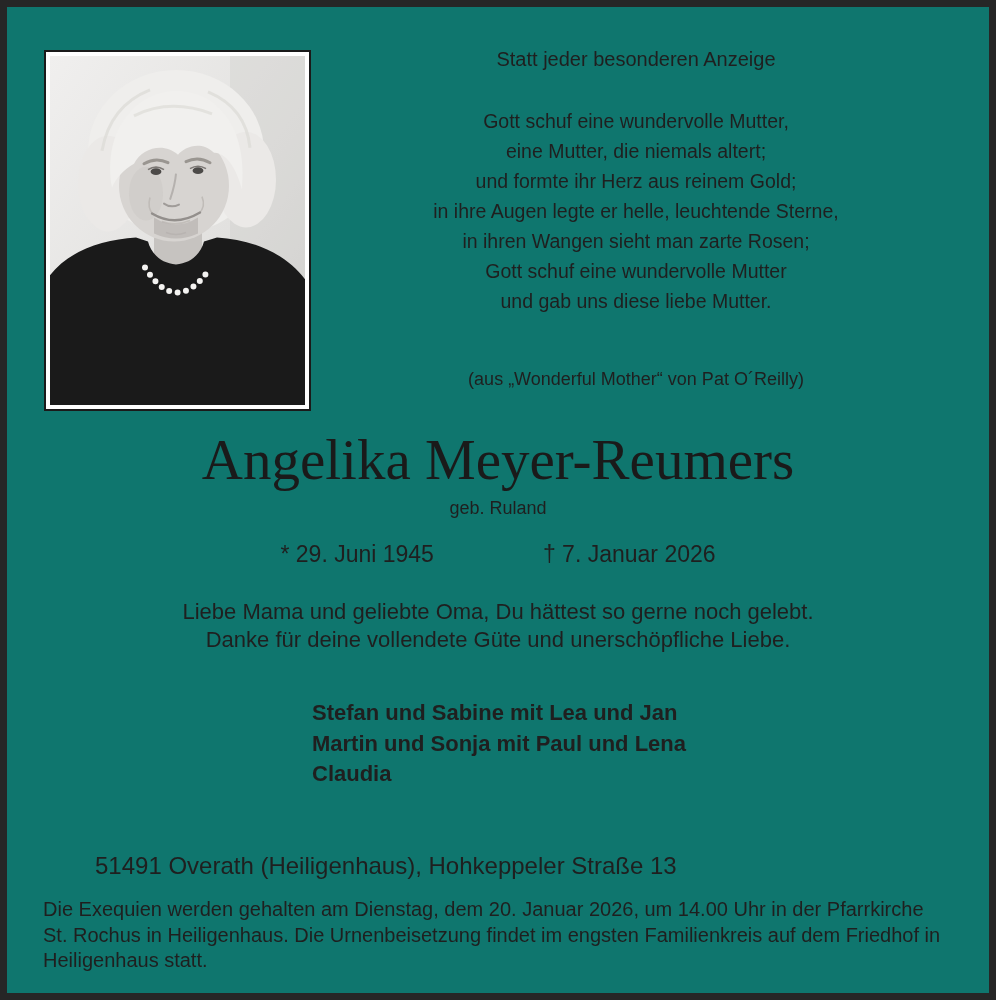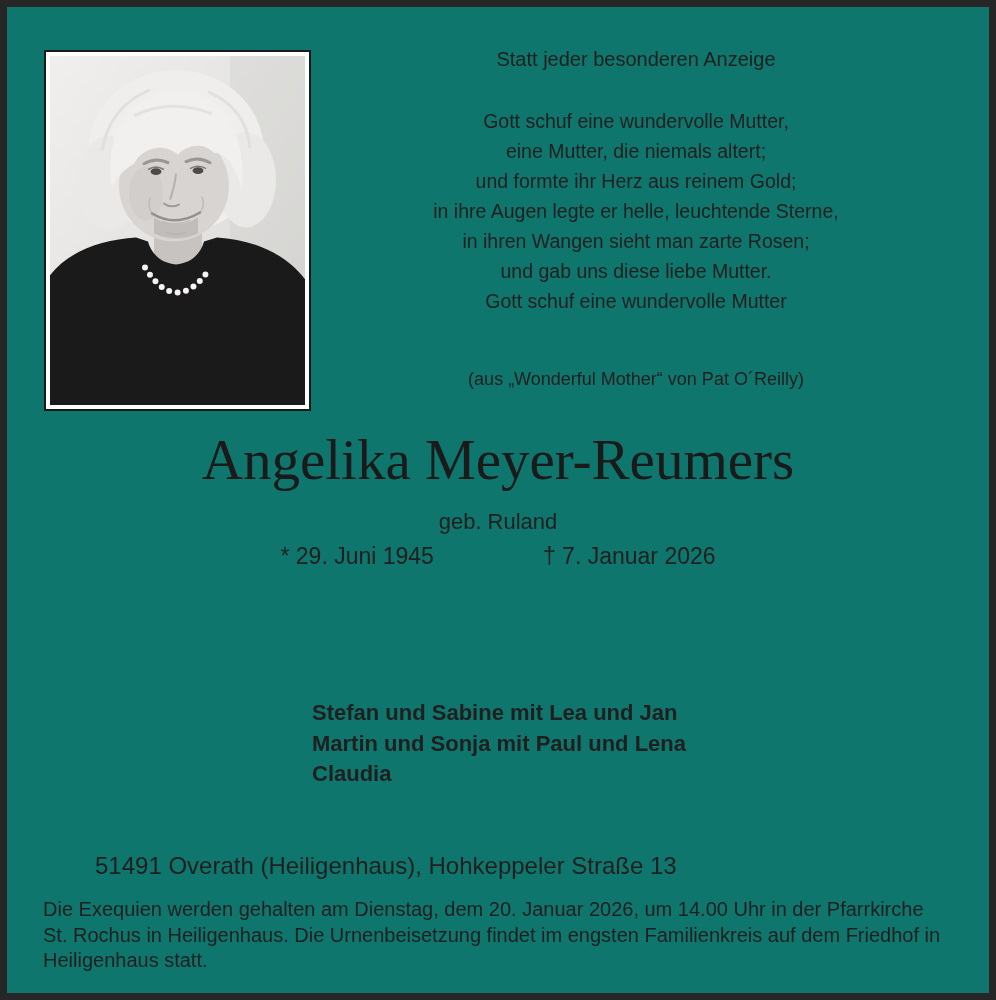--- a/index.html
+++ b/index.html
@@ -50,28 +50,28 @@
     text-align: center;
   }
   .deceased-name {
     font-family: "Liberation Serif", serif;
     font-weight: normal;
     font-size: 57px;
     line-height: 66px;
     color: #1a1a1a;
     margin: 0;
   }
-  .maiden-name { font-size: 22px; line-height: 28px; margin-top: 15px; }
+  .maiden-name { font-size: 18px; line-height: 28px; margin-top: 1px; }
   .life-dates {
     display: flex;
     justify-content: center;
     gap: 109px;
     font-size: 23px;
     line-height: 30px;
-    margin-top: 5px;
+    margin-top: 17px;
   }
 
   
   .farewell {
     position: absolute;
     left: 0; right: 0;
     top: 591px;   
     text-align: center;
     font-size: 22px;
     line-height: 28px;
@@ -171,36 +171,40 @@
   </div>
 
   <div class="opening-block">
     <div class="opening-line">Statt jeder besonderen Anzeige</div>
     <div class="poem">
         <div>Gott schuf eine wundervolle Mutter,</div>
         <div>eine Mutter, die niemals altert;</div>
         <div>und formte ihr Herz aus reinem Gold;</div>
         <div>in ihre Augen legte er helle, leuchtende Sterne,</div>
         <div>in ihren Wangen sieht man zarte Rosen;</div>
+        <div>Gott schuf eine wundervolle Mutter</div>
         <div>und gab uns diese liebe Mutter.</div>
-        <div>Gott schuf eine wundervolle Mutter</div>
         <div>&nbsp;</div>
       </div>
     <div class="poem-attribution">(aus „Wonderful Mother“ von Pat O´Reilly)</div>
   </div>
 
   <div class="name-block">
     <h1 class="deceased-name">Angelika Meyer-Reumers</h1>
     <div class="maiden-name">geb. Ruland</div>
     <div class="life-dates">
       <span>* 29. Juni 1945</span>
       <span>† 7. Januar 2026</span>
     </div>
   </div>
 
+  <div class="farewell">
+      <div>Liebe Mama und geliebte Oma, Du hättest so gerne noch gelebt.</div>
+      <div>Danke für deine vollendete Güte und unerschöpfliche Liebe.</div>
+    </div>
 
   <div class="mourners">
       <div>Stefan und Sabine mit Lea und Jan</div>
       <div>Martin und Sonja mit Paul und Lena</div>
       <div>Claudia</div>
     </div>
 
   <div class="address">51491 Overath (Heiligenhaus), Hohkeppeler Straße 13</div>
 
   <div class="details">

